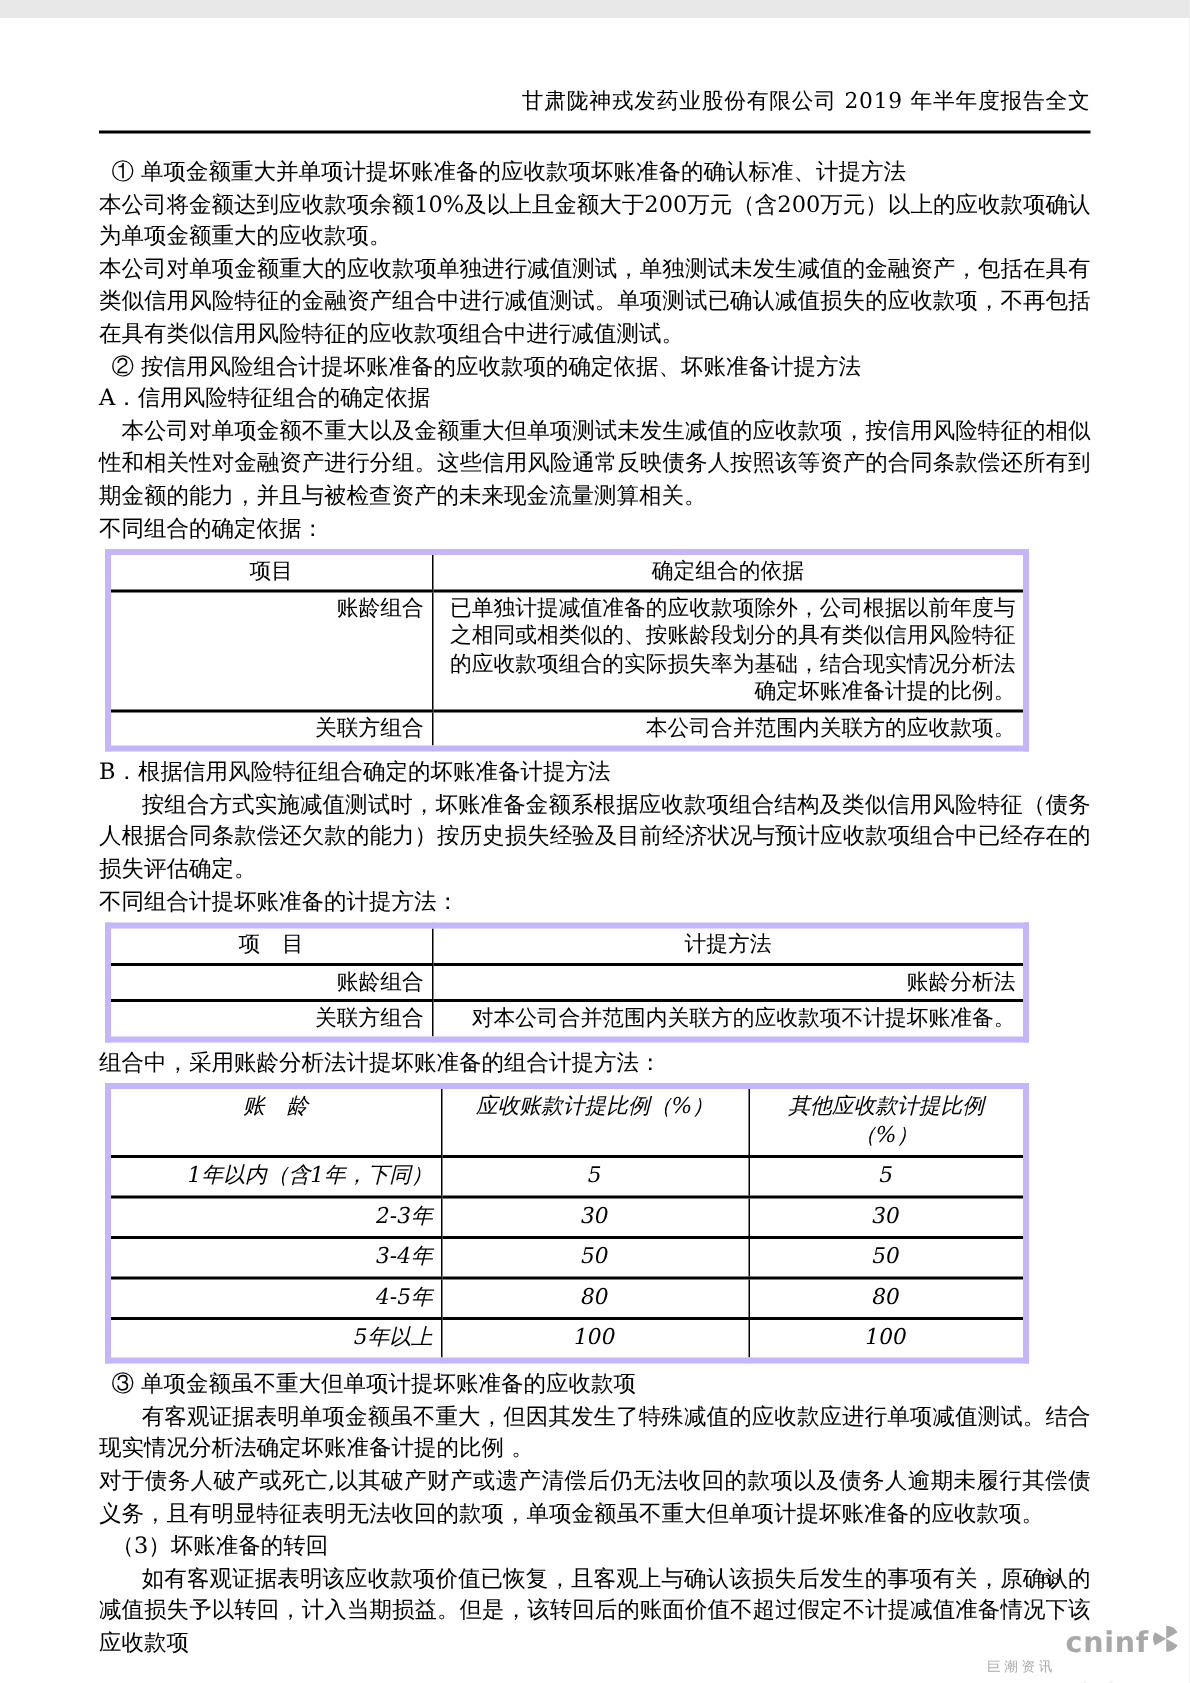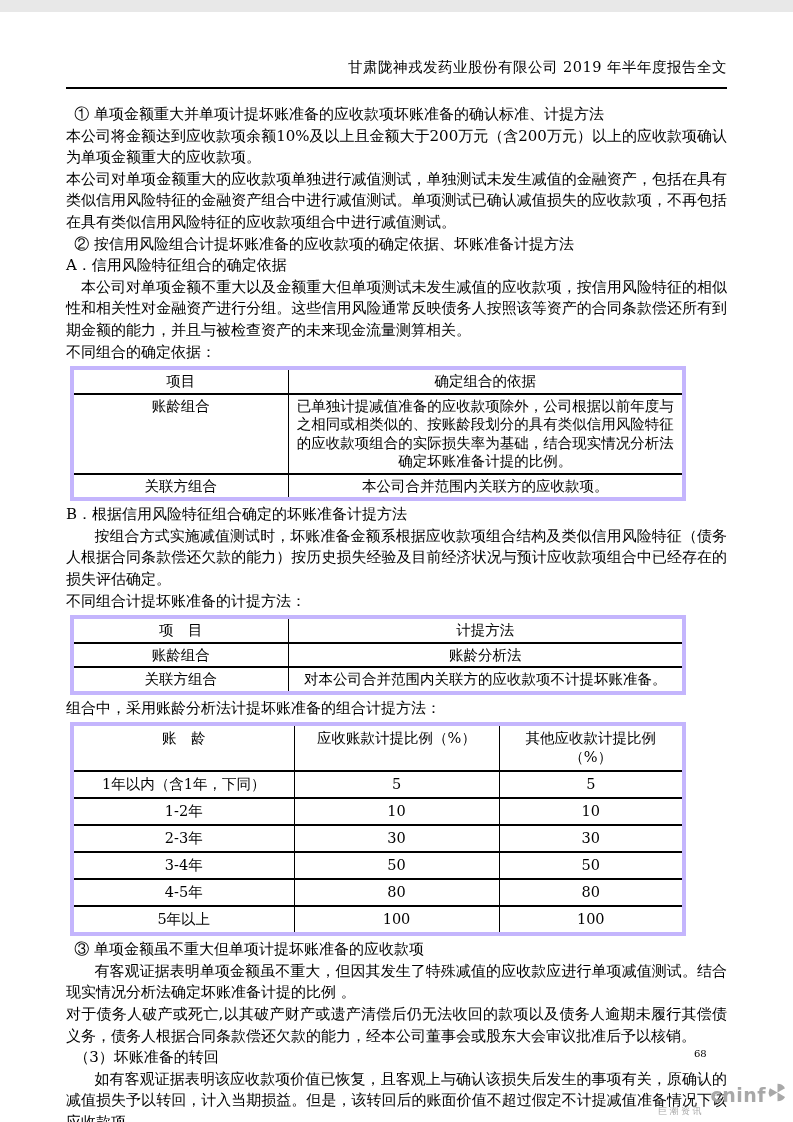--- a/index.html
+++ b/index.html
@@ -36,26 +36,26 @@
     border:4px solid #c4b5fd;
   }
   table.tbl th, table.tbl td {
     border-left:1px solid #000;
     border-right:1px solid #000;
     border-top:2px solid #000;
     border-bottom:2px solid #000;
     padding:2px 5px;
     line-height:18.5px;
     vertical-align:top;
-    text-align:center;
+    text-align:right;
     font-weight:normal;
   }
   table.tbl th { text-align:center; }
   table.tbl td.center { text-align:center; }
-  table.aging th, table.aging td { line-height:19px; padding:3px 5px; }
+  table.aging th, table.aging td { line-height:19px; padding:3px 5px;font-style:italic; }
 
   .page-number {
     position:absolute; left:694px; top:1036px;
     font-size:10px;
   }
   .logo {
     position:absolute; right:5px; top:1070px;
     width:130px;
     color:#a8a8a8;
     font-family:"DejaVu Sans","Liberation Sans",sans-serif;
@@ -144,25 +144,20 @@
           <th>账　龄</th>
           <th>应收账款计提比例（%）</th>
           <th>其他应收款计提比例（%）</th>
         </tr>
         <tr>
           <td>1年以内（含1年，下同）</td>
           <td class="center">5</td>
           <td class="center">5</td>
         </tr>
         <tr>
-          <td>1-2年</td>
-          <td class="center">10</td>
-          <td class="center">10</td>
-        </tr>
-        <tr>
           <td>2-3年</td>
           <td class="center">30</td>
           <td class="center">30</td>
         </tr>
         <tr>
           <td>3-4年</td>
           <td class="center">50</td>
           <td class="center">50</td>
         </tr>
         <tr>
@@ -173,21 +168,21 @@
         <tr>
           <td>5年以上</td>
           <td class="center">100</td>
           <td class="center">100</td>
         </tr>
       </tbody>
         </table>
 
       <p class="ind-half">③ 单项金额虽不重大但单项计提坏账准备的应收款项</p>
       <p class="ind-2">有客观证据表明单项金额虽不重大，但因其发生了特殊减值的应收款应进行单项减值测试。结合现实情况分析法确定坏账准备计提的比例 。</p>
-      <p>对于债务人破产或死亡,以其破产财产或遗产清偿后仍无法收回的款项以及债务人逾期未履行其偿债义务，债务人根据合同条款偿还欠款的能力，经本公司董事会或股东大会审议批准后予以核销。</p>
+      <p>对于债务人破产或死亡,以其破产财产或遗产清偿后仍无法收回的款项以及债务人逾期未履行其偿债义务，且有明显特征表明无法收回的款项，单项金额虽不重大但单项计提坏账准备的应收款项。</p>
       <p class="ind-half">（3）坏账准备的转回</p>
       <p class="ind-2">如有客观证据表明该应收款项价值已恢复，且客观上与确认该损失后发生的事项有关，原确认的减值损失予以转回，计入当期损益。但是，该转回后的账面价值不超过假定不计提减值准备情况下该应收款项</p>
 
     </div>
   </div>
 
   <div class="page-number">68</div>
 
   <div class="logo">
     <div class="logo-row">

